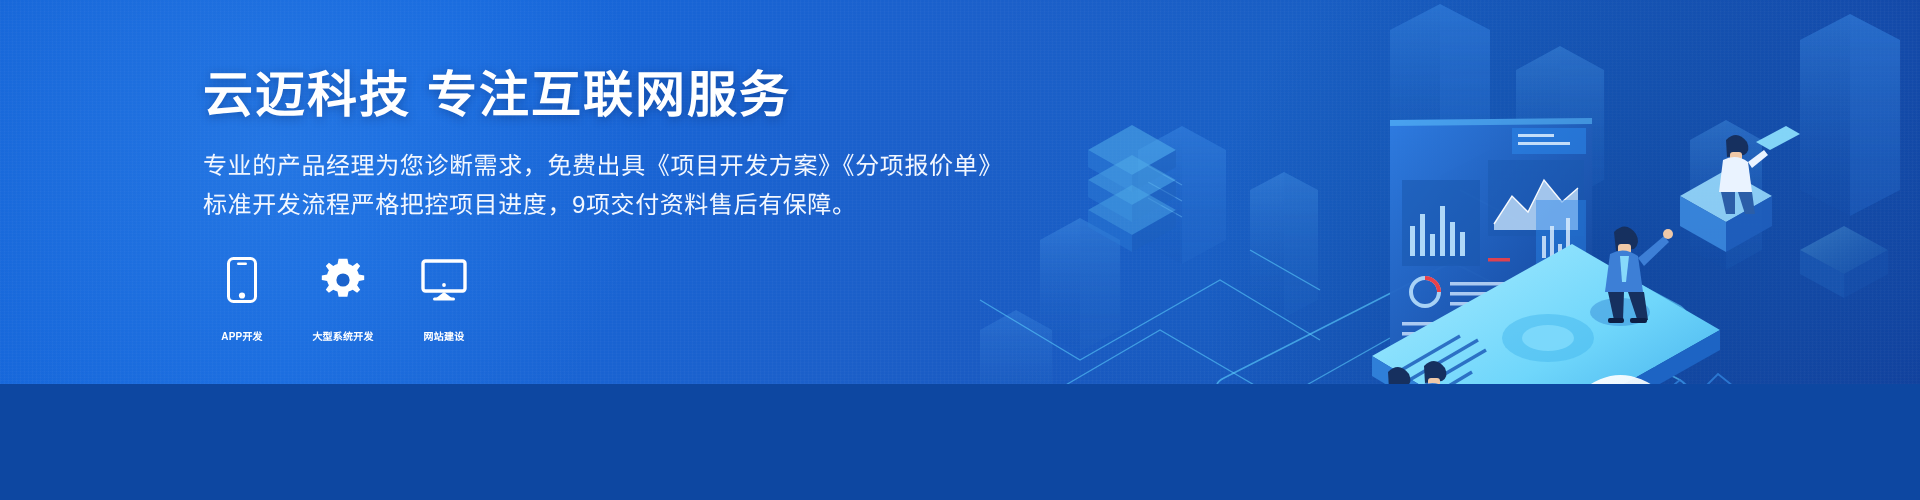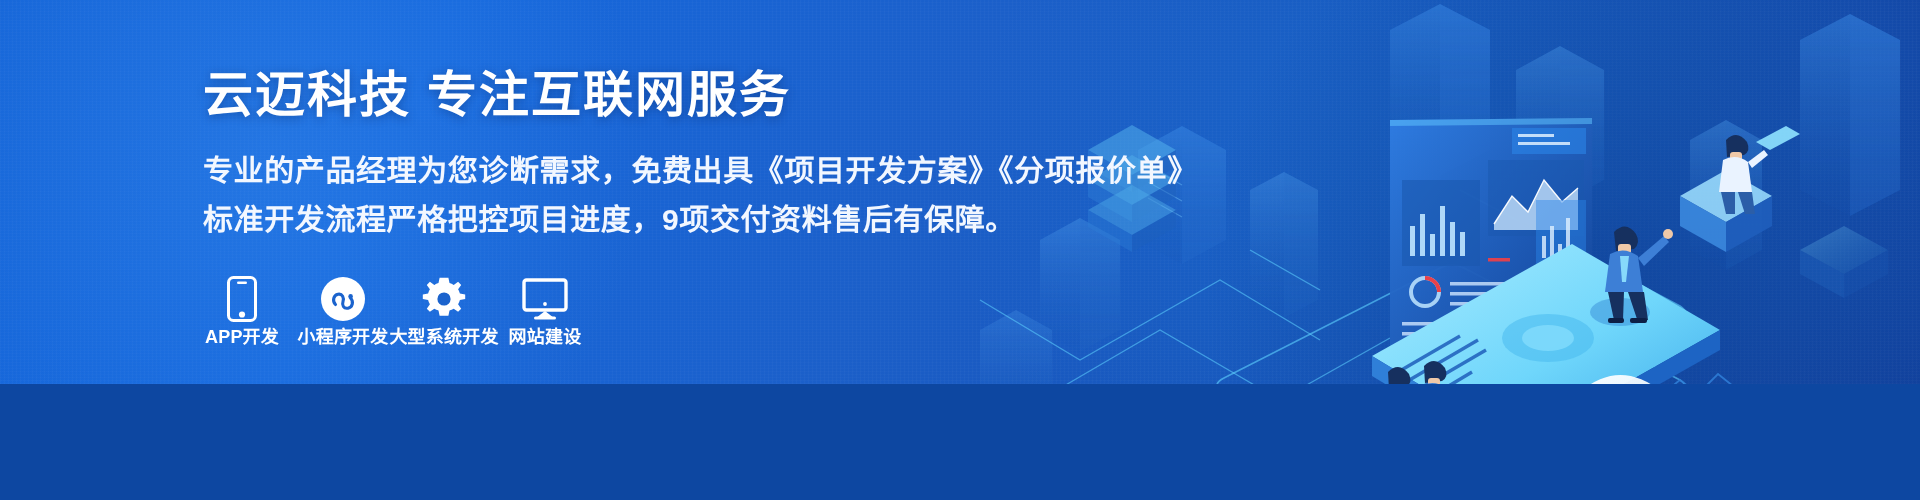--- a/index.html
+++ b/index.html
@@ -66,26 +66,26 @@
     line-height: 1.16;
     color: #ffffff;
     letter-spacing: 2px;
     white-space: nowrap;
     text-shadow: 0 2px 10px rgba(6,30,80,0.35);
   }
   .sub {
     margin-top: 23px;
   }
   .sub-line {
-    font-size: 30px;
+    font-size: 24px;
     line-height: 1.62;
     color: #f2f7ff;
     letter-spacing: 0.6px;
     white-space: nowrap;
-    font-weight: 700;
+    font-weight: 400;
   }
 
   
   .services {
     margin-top: 32px;
     display: flex;
     align-items: flex-start;
     gap: 23px;
   }
   .service {
@@ -96,22 +96,22 @@
     cursor: pointer;
   }
   .service .glyph {
     height: 46px;
     display: flex;
     align-items: center;
     justify-content: center;
   }
   .service .glyph svg { display: block; }
   .service .caption {
-    margin-top: 0;
-    font-size: 18px;
+    margin-top: 25px;
+    font-size: 10px;
     color: #ffffff;
     font-weight: 700;
     white-space: nowrap;
     letter-spacing: 0.2px;
   }
 
   
   .art {
     position: absolute;
     right: 0; top: 0;
@@ -419,31 +419,20 @@
         <span class="glyph">
           <svg width="30" height="46" viewBox="0 0 30 46">
             <rect x="1.5" y="1.5" width="27" height="43" rx="5" ry="5" fill="none" stroke="#ffffff" stroke-width="3"></rect>
             <rect x="10" y="5.5" width="10" height="2.6" rx="1.3" fill="#ffffff"></rect>
             <circle cx="15" cy="38.5" r="3.1" fill="#ffffff"></circle>
           </svg>
         </span>
         <span class="caption">APP开发</span>
       </div>
 
-      <div class="service">
-        <span class="glyph">
-          <svg width="44" height="44" viewBox="0 0 44 44">
-            <circle cx="22" cy="22" r="22" fill="#ffffff"></circle>
-            <path d="M14.5 27.5 C11 24 12.5 18 17 17.2 C21.5 16.4 23.2 21 22 24.5
-                     C20.8 28 22.5 32 27 31.2 C31.5 30.4 33 24.5 29.5 21" fill="none" stroke="#1b63cd" stroke-width="3.1" stroke-linecap="round"></path>
-            <circle cx="29.6" cy="19.4" r="2.3" fill="#1b63cd"></circle>
-          </svg>
-        </span>
-        <span class="caption">小程序开发</span>
-      </div>
 
 
       <div class="service">
         <span class="glyph">
           <svg width="44" height="44" viewBox="0 0 44 44">
             <path d="M22 0.8 l4.4 0 l1.1 5.3 a16 16 0 0 1 4.2 1.8 l4.4 -3.1 l3.1 3.1
                      l-3.1 4.4 a16 16 0 0 1 1.8 4.2 l5.3 1.1 l0 4.4 l-5.3 1.1
                      a16 16 0 0 1 -1.8 4.2 l3.1 4.4 l-3.1 3.1 l-4.4 -3.1
                      a16 16 0 0 1 -4.2 1.8 l-1.1 5.3 l-4.4 0 l-4.4 0 l-1.1 -5.3
                      a16 16 0 0 1 -4.2 -1.8 l-4.4 3.1 l-3.1 -3.1 l3.1 -4.4

